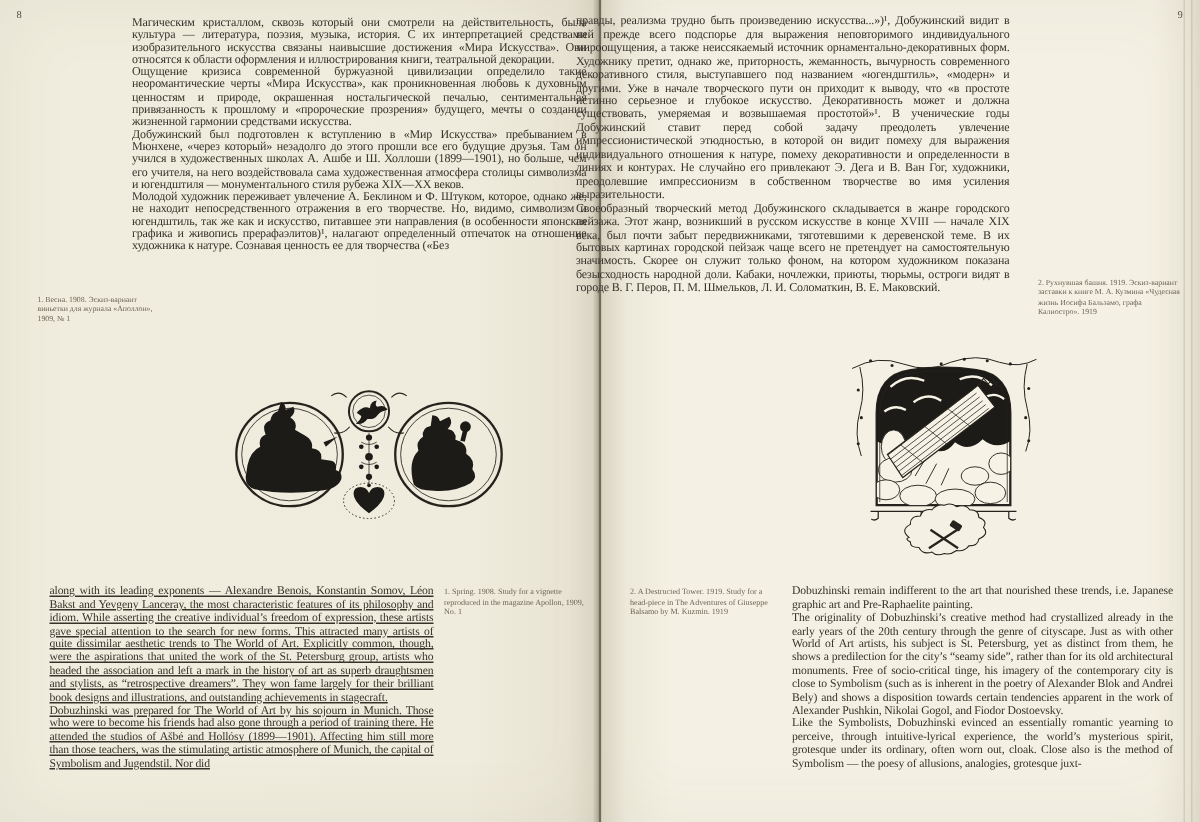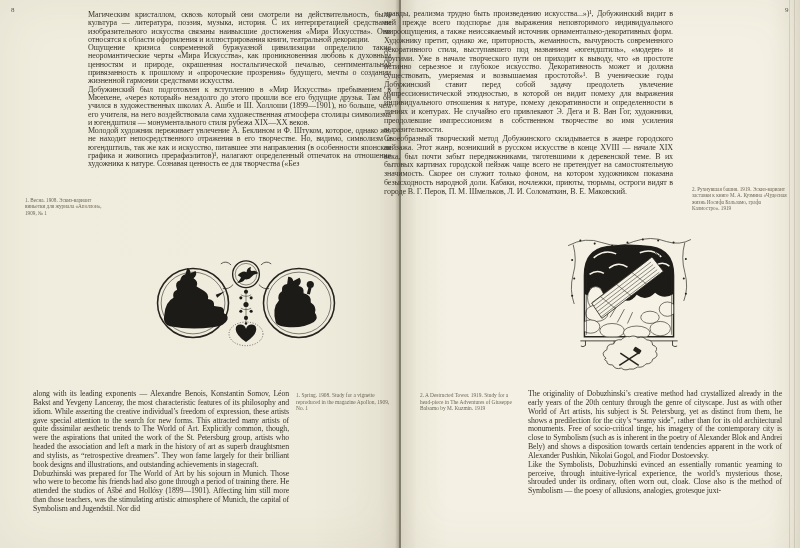--- a/index.html
+++ b/index.html
@@ -22,21 +22,21 @@
   }
   #gutter{
     position:absolute;top:0;left:395px;width:10px;height:548px;
     background:linear-gradient(90deg,rgba(60,54,40,0) 0%,rgba(60,54,40,.25) 38%,#4e4937 50%,rgba(60,54,40,.22) 62%,rgba(60,54,40,0) 100%);
   }
   .edge-line{position:absolute;top:0;height:548px;width:1px;background:rgba(110,100,75,.18);}
   
   .txt{position:absolute;color:#37332b;text-align:justify;letter-spacing:-.1px;}
   .txt p{margin:0;}
   #p8-ru{left:88px;top:11px;width:303px;font-size:8px;line-height:8.3px;}
-  #p8-en{left:33px;top:390px;width:256px;font-size:7.8px;line-height:8.85px;}
+  #p8-en{left:33px;top:390px;width:256px;font-size:7.8px;line-height:8.85px;text-decoration:underline;}
   #p9-ru{left:384px;top:10px;width:289px;font-size:8px;line-height:8.9px;}
   #p9-en{left:528px;top:390px;width:254px;font-size:7.8px;line-height:8.85px;}
   .caption{position:absolute;color:#6e6656;text-align:left;letter-spacing:0;}
   #cap1-ru{left:25px;top:197px;width:84px;font-size:5.2px;line-height:6.4px;}
   #cap1-en{left:296px;top:392px;width:96px;font-size:5.4px;line-height:6.6px;}
   #cap2-en{left:420px;top:392px;width:94px;font-size:5.4px;line-height:6.6px;}
   #cap2-ru{left:692px;top:186px;width:96px;font-size:5.2px;line-height:6.4px;}
   .pagenum{position:absolute;font-size:7px;color:#55503f;}
   #num8{left:11px;top:6px;}
   #num9{left:785px;top:6px;}
@@ -211,20 +211,21 @@
         <line x1="106" y1="262" x2="146" y2="236"></line>
         <line x1="108" y1="238" x2="144" y2="262"></line>
       </g>
       <rect x="134" y="228" width="15" height="9" rx="2" transform="rotate(33 141 232)" fill="#26231e"></rect>
     </svg>
   </div>
 
   <div class="caption" id="cap2-en">2. A Destructed Tower. 1919. Study for a head-piece in The Adventures of Giuseppe Balsamo by M. Kuzmin. 1919</div>
 
   <div class="txt" id="p9-en">
+    <p>Dobuzhinski remain indifferent to the art that nourished these trends, i.e. Japanese graphic art and Pre-Raphaelite painting.</p>
     <p>The originality of Dobuzhinski’s creative method had crystallized already in the early years of the 20th century through the genre of cityscape. Just as with other World of Art artists, his subject is St. Petersburg, yet as distinct from them, he shows a predilection for the city’s “seamy side”, rather than for its old architectural monuments. Free of socio-critical tinge, his imagery of the contemporary city is close to Symbolism (such as is inherent in the poetry of Alexander Blok and Andrei Bely) and shows a disposition towards certain tendencies apparent in the work of Alexander Pushkin, Nikolai Gogol, and Fiodor Dostoevsky.</p>
-    <p>Like the Symbolists, Dobuzhinski evinced an essentially romantic yearning to perceive, through intuitive-lyrical experience, the world’s mysterious those, shrouded under its ordinary, often worn out, cloak. Close also is the method of Symbolism — the poesy of allusions, analogies, grotesque juxt-</p>
+    <p>Like the Symbolists, Dobuzhinski evinced an essentially romantic yearning to perceive, through intuitive-lyrical experience, the world’s mysterious spirit, grotesque under its ordinary, often worn out, cloak. Close also is the method of Symbolism — the poesy of allusions, analogies, grotesque juxt-</p>
   </div>
 
   <div class="edge-line" style="left:789px;"></div>
   <div class="edge-line" style="left:794px;"></div>
 
 </div>
 
 </body></html>

